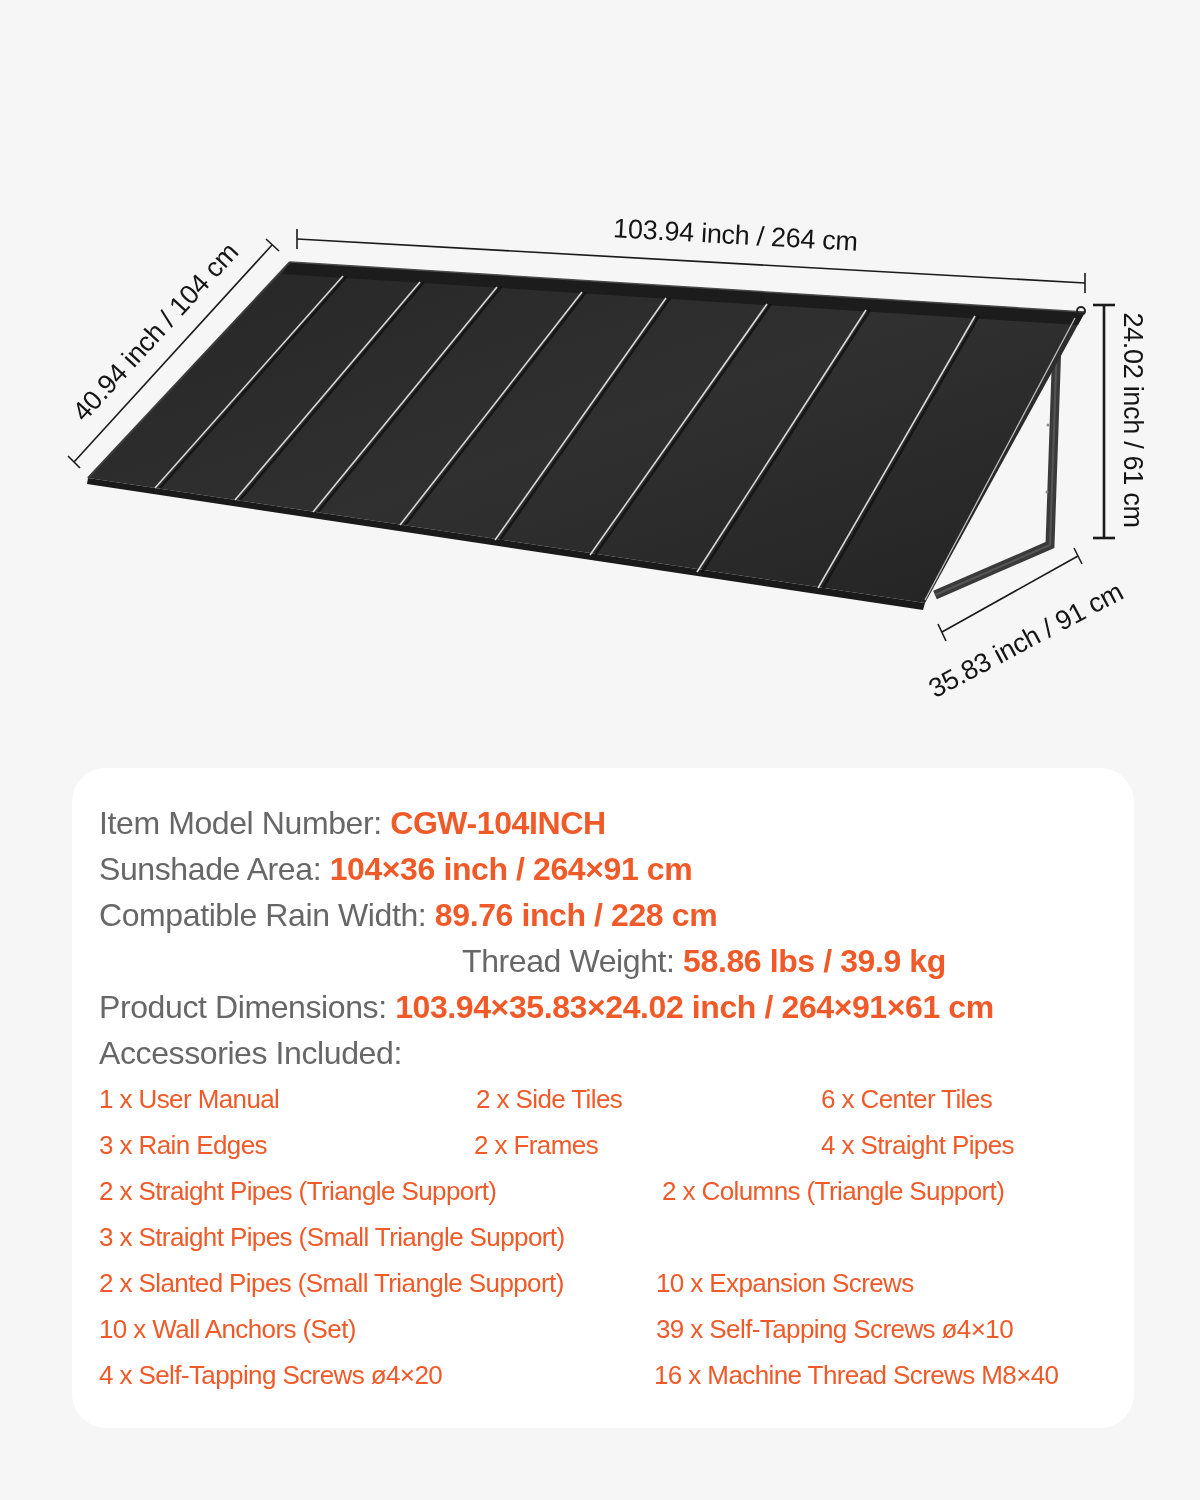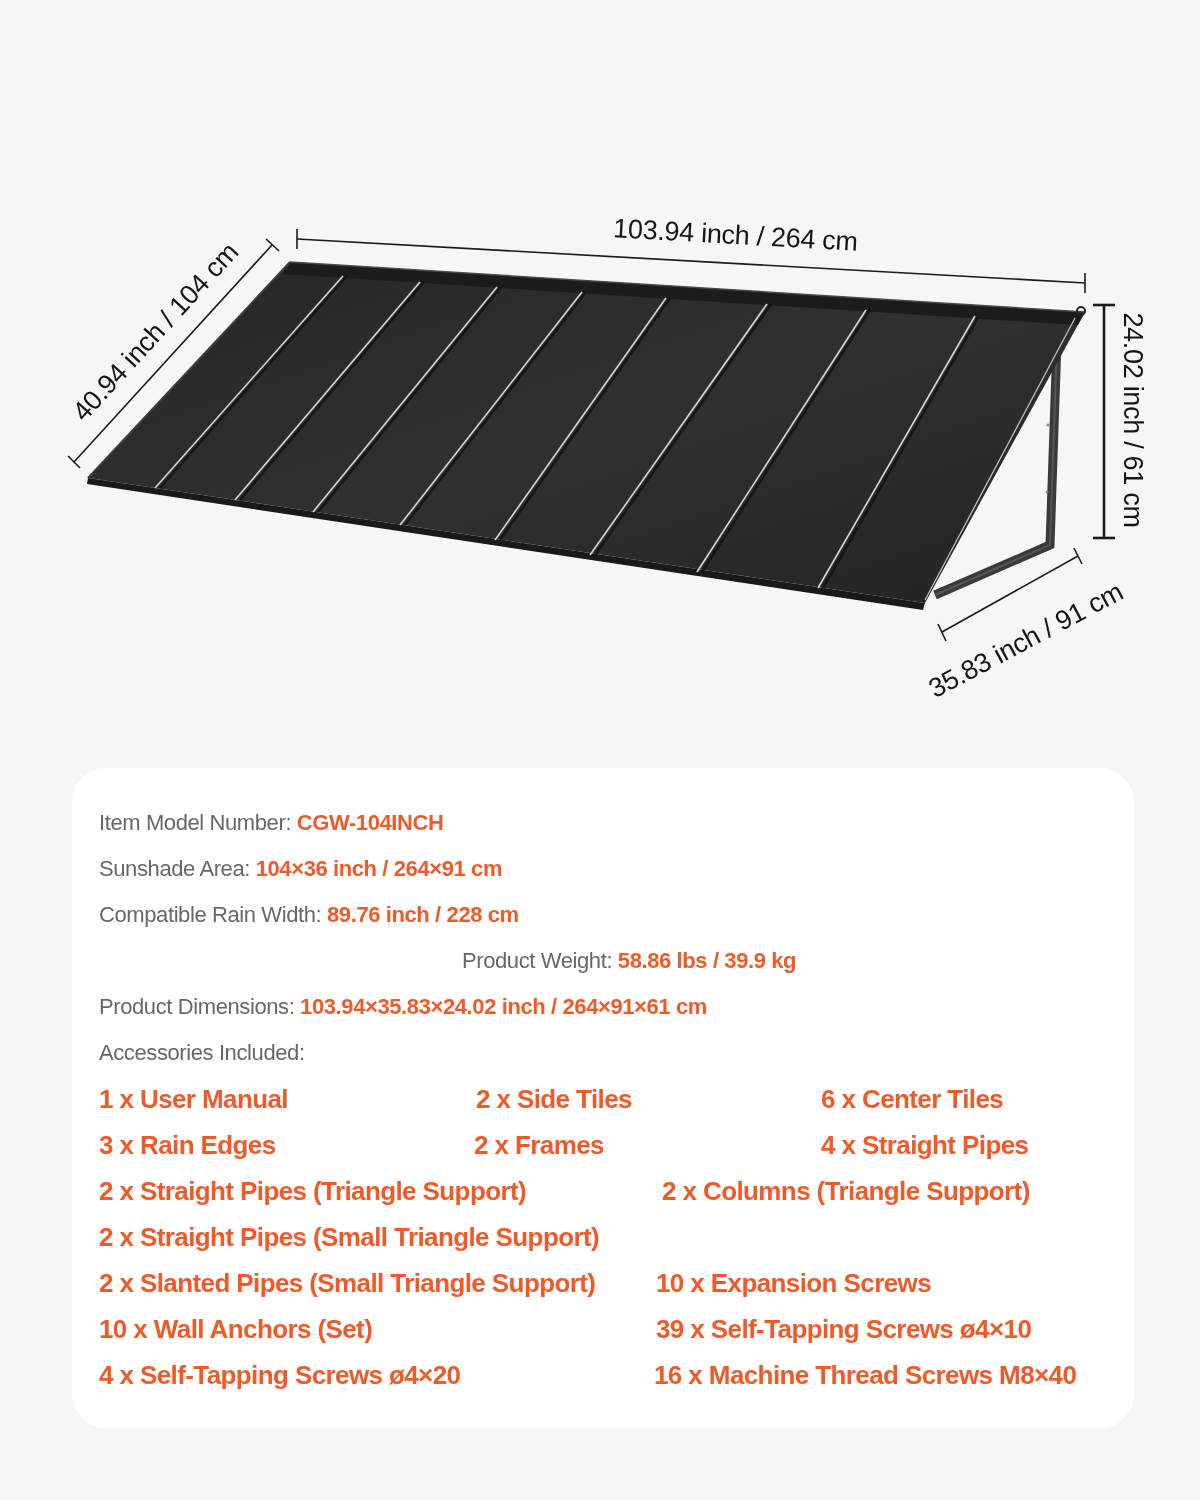--- a/index.html
+++ b/index.html
@@ -14,27 +14,27 @@
       font-family: "Liberation Sans", sans-serif;
       font-size: 27px; fill: #151515; letter-spacing: -0.3px;
     }
     .spec-card {
       position: absolute; left: 72px; top: 768px;
       width: 1062px; height: 660px;
       background: #ffffff; border-radius: 34px;
     }
     .row {
       position: absolute; left: 27px;
-      font-size: 22px; line-height: 34px; white-space: nowrap;
+      font-size: 32px; line-height: 34px; white-space: nowrap;
       letter-spacing: -0.4px;
     }
     .lbl { color: #676767; }
     .val { color: #f05a28; font-weight: bold; }
     .acc {
-      position: absolute; color: #f05a28; font-weight: bold;
+      position: absolute; color: #f05a28; font-weight: normal;
       font-size: 26px; line-height: 34px; white-space: nowrap; letter-spacing: -0.6px;
     }
   </style>
 </head>
 <body>
 
 <svg id="diagram" viewBox="0 0 1200 760" xmlns="http://www.w3.org/2000/svg">
   <defs>
     <linearGradient id="panelGrad" x1="0" y1="0" x2="1" y2="1">
       <stop offset="0" stop-color="#262626"></stop>
@@ -114,35 +114,35 @@
   <div class="row" style="top:38px">
     <span class="lbl">Item Model Number: </span><span class="val">CGW-104INCH</span>
   </div>
   <div class="row" style="top:84px">
     <span class="lbl">Sunshade Area: </span><span class="val">104×36 inch / 264×91 cm</span>
   </div>
   <div class="row" style="top:130px">
     <span class="lbl">Compatible Rain Width: </span><span class="val">89.76 inch / 228 cm</span>
   </div>
   <div class="row" style="top:176px; left:390px">
-    <span class="lbl">Product Weight: </span><span class="val">58.86 lbs / 39.9 kg</span>
+    <span class="lbl">Thread Weight: </span><span class="val">58.86 lbs / 39.9 kg</span>
   </div>
   <div class="row" style="top:222px">
     <span class="lbl">Product Dimensions: </span><span class="val">103.94×35.83×24.02 inch / 264×91×61 cm</span>
   </div>
   <div class="row lbl" style="top:268px">Accessories Included:</div>
 
   <div class="acc" style="left:27px;  top:314px">1 x User Manual</div>
   <div class="acc" style="left:404px; top:314px">2 x Side Tiles</div>
   <div class="acc" style="left:749px; top:314px">6 x Center Tiles</div>
   <div class="acc" style="left:27px;  top:360px">3 x Rain Edges</div>
   <div class="acc" style="left:402px; top:360px">2 x Frames</div>
   <div class="acc" style="left:749px; top:360px">4 x Straight Pipes</div>
   <div class="acc" style="left:27px;  top:406px">2 x Straight Pipes (Triangle Support)</div>
   <div class="acc" style="left:590px; top:406px">2 x Columns (Triangle Support)</div>
-  <div class="acc" style="left:27px;  top:452px">2 x Straight Pipes (Small Triangle Support)</div>
+  <div class="acc" style="left:27px;  top:452px">3 x Straight Pipes (Small Triangle Support)</div>
   <div class="acc" style="left:27px;  top:498px">2 x Slanted Pipes (Small Triangle Support)</div>
   <div class="acc" style="left:584px; top:498px">10 x Expansion Screws</div>
   <div class="acc" style="left:27px;  top:544px">10 x Wall Anchors (Set)</div>
   <div class="acc" style="left:584px; top:544px">39 x Self-Tapping Screws ø4×10</div>
   <div class="acc" style="left:27px;  top:590px">4 x Self-Tapping Screws ø4×20</div>
   <div class="acc" style="left:582px; top:590px">16 x Machine Thread Screws M8×40</div>
 </div>
 
 </body></html>

